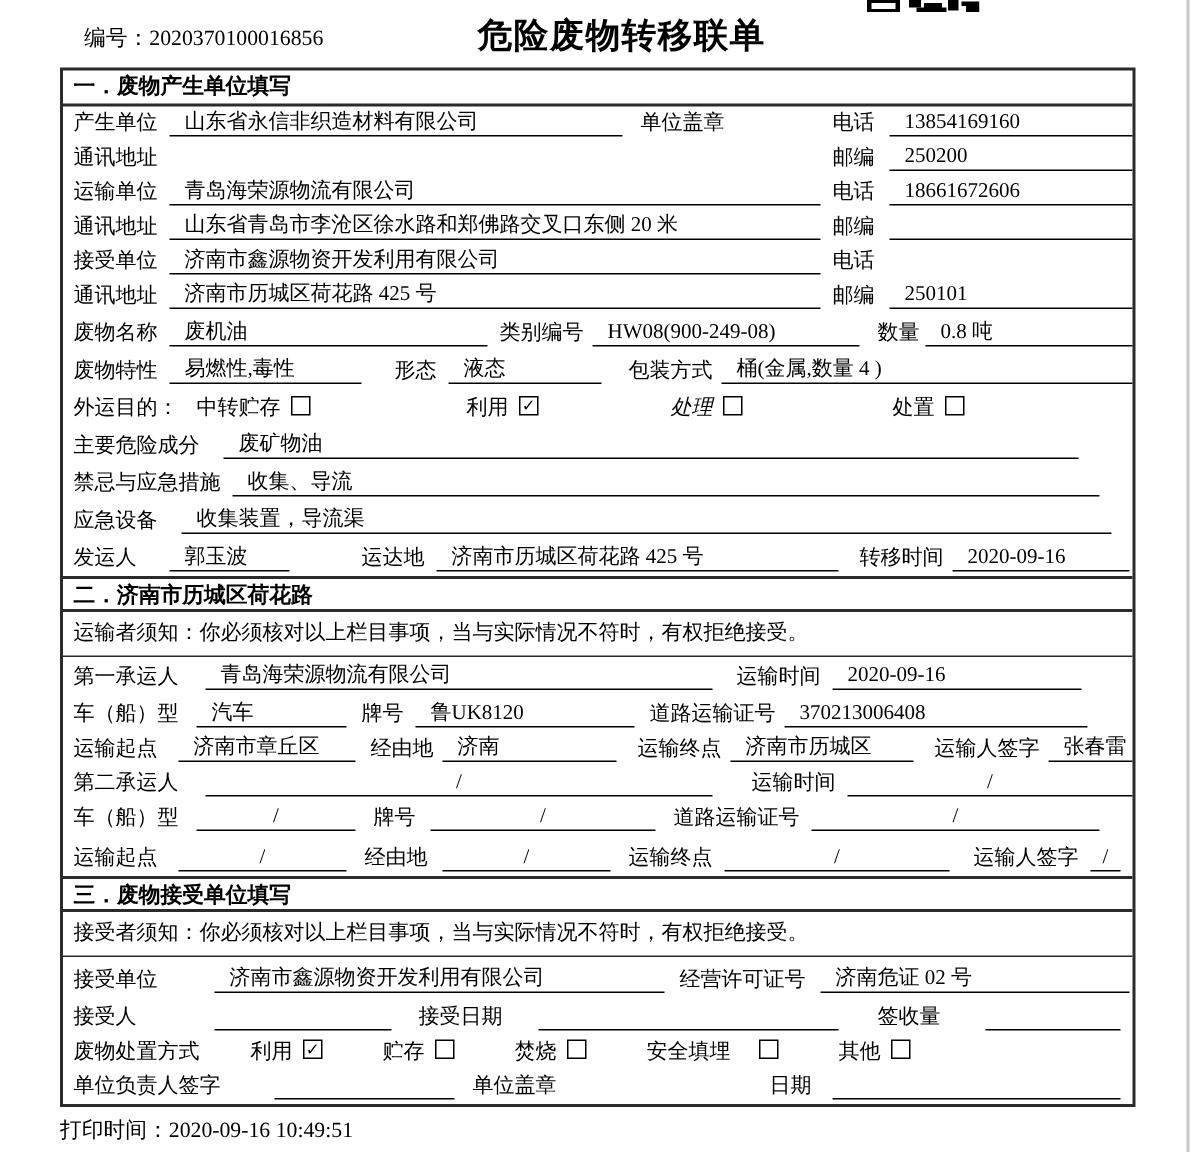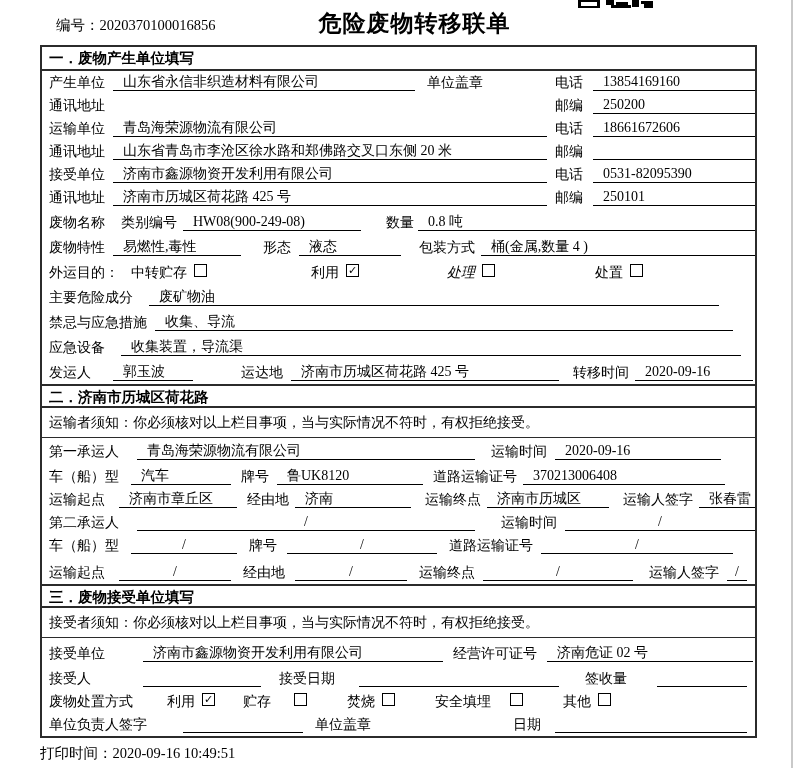--- a/index.html
+++ b/index.html
@@ -101,37 +101,37 @@
       <span class="lbl" style="width:38px;">邮编</span>
       <span class="u grow"></span>
     </div>
 
     <div class="row">
       <div class="seg" style="width:506px;">
         <span class="lbl" style="width:64px;">接受单位</span>
         <span class="u" style="flex:1;margin-right:8px;">济南市鑫源物资开发利用有限公司</span>
       </div>
       <span class="lbl" style="width:38px;">电话</span>
-      <span class="u grow">0531-82095390</span>
     </div>
 
     <div class="row">
       <div class="seg" style="width:506px;">
         <span class="lbl" style="width:64px;">通讯地址</span>
         <span class="u" style="flex:1;margin-right:8px;">济南市历城区荷花路 425 号</span>
       </div>
       <span class="lbl" style="width:38px;">邮编</span>
       <span class="u grow">250101</span>
     </div>
 
     <div class="row h25">
       <span class="lbl" style="width:64px;">废物名称</span>
+      <span class="u" style="width:212px;">废机油</span>
       <span class="lbl" style="margin-left:8px;">类别编号</span>
       <span class="u" style="width:178px;margin-left:6px;">HW08(900-249-08)</span>
-      <span class="lbl" style="margin-left:25px;">数量</span>
+      <span class="lbl" style="margin-left:12px;">数量</span>
       <span class="u grow" style="margin-left:4px;">0.8 吨</span>
     </div>
 
     <div class="row h25">
       <span class="lbl" style="width:64px;">废物特性</span>
       <span class="u" style="width:128px;">易燃性,毒性</span>
       <span class="lbl" style="margin-left:22px;">形态</span>
       <span class="u" style="width:102px;margin-left:8px;">液态</span>
       <span class="lbl" style="margin-left:18px;">包装方式</span>
       <span class="u grow" style="margin-left:6px;">桶(金属,数量  4 )</span>
@@ -256,21 +256,21 @@
       <span class="lbl" style="margin-left:26px;">签收量</span>
       <span class="u grow" style="margin-left:30px;margin-right:8px;"></span>
     </div>
 
     <div class="row">
       <span class="lbl">废物处置方式</span>
       <div class="opt" style="margin-left:34px;">
         <span>利用</span>
         <span class="cb">✓</span>
       </div>
-      <div class="opt" style="margin-left:28px;gap:16px;">
+      <div class="opt" style="margin-left:40px;">
         <span>贮存</span>
         <span class="cb"></span>
       </div>
       <div class="opt" style="margin-left:40px;align-items:flex-end;">
         <span>焚烧</span>
         <span class="cb"></span>
       </div>
       <div class="opt" style="margin-left:40px;gap:12px;">
         <span>安全填埋</span>
         <span class="cb"></span>

